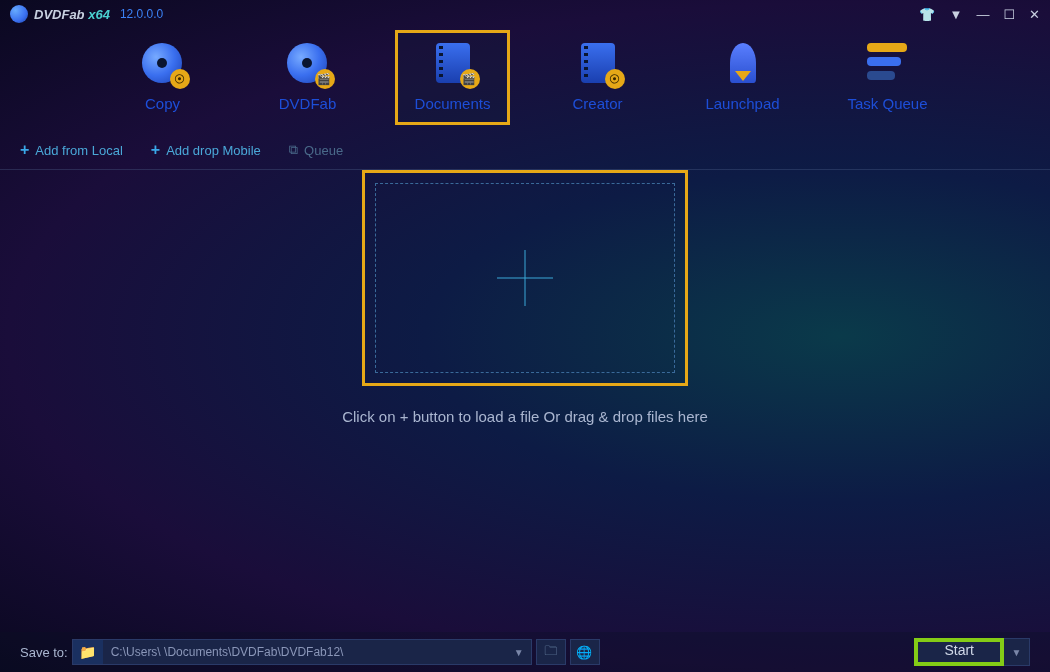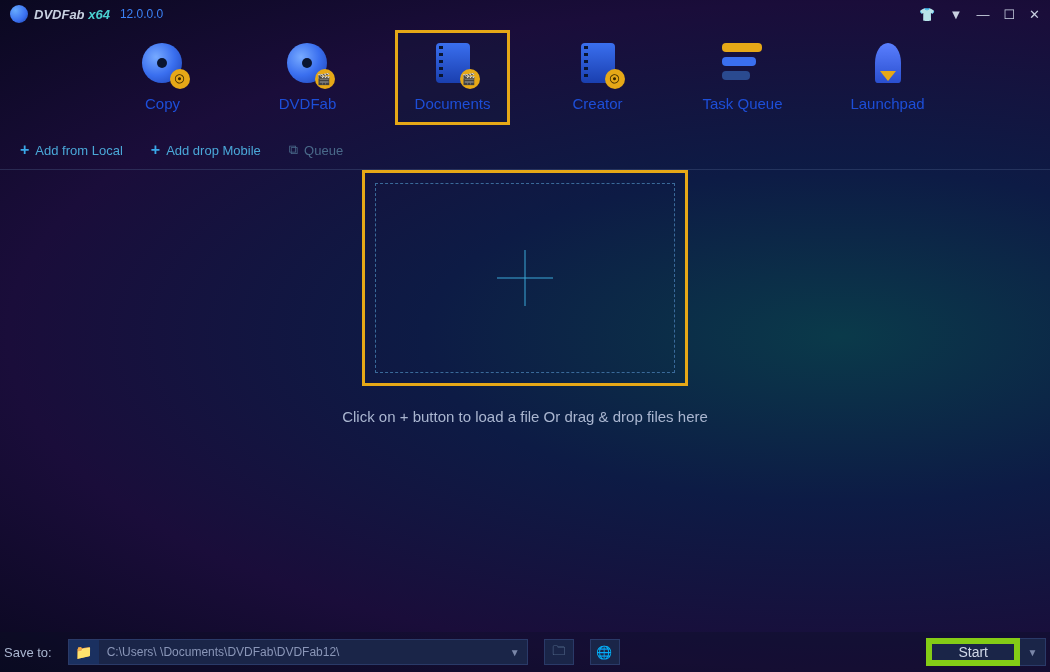--- a/index.html
+++ b/index.html
@@ -40,30 +40,30 @@
 
 .main { flex:1; display:flex; flex-direction:column; align-items:center; height: 460px; }
 .dropzone-wrap { border:3px solid #e6a817; padding:10px; }
 .dropzone { width:300px; height:190px; border:1px dashed #3a6a9a; display:flex; align-items:center; justify-content:center; }
 .dropzone .cross { position:relative; width:56px; height:56px; }
 .dropzone .cross::before, .dropzone .cross::after { content:''; position:absolute; background:#3aa8d8; }
 .dropzone .cross::before { left:50%; top:0; bottom:0; width:1px; transform:translateX(-50%); }
 .dropzone .cross::after { top:50%; left:0; right:0; height:1px; transform:translateY(-50%); }
 .hint { margin-top:22px; font-size:15px; color:#aab6d0; }
 
-.bottombar { position:absolute; bottom:0; left:0; right:0; height:40px; display:flex; align-items:center; padding:0 4px; gap:16px; background: rgba(10,15,35,0.3); }
+.bottombar { position:absolute; bottom:0; left:0; right:0; height:40px; display:flex; align-items:center; padding:0 20px; gap:4px; background: rgba(10,15,35,0.3); }
 .save-label { font-size:13px; color:#aab6d0; }
 .path-box { display:flex; align-items:center; background:#1a2548; border:1px solid #2a3a68; height:26px; flex:0 0 460px; }
 .folder-btn { width:30px; height:100%; background:#1a3060; display:flex; align-items:center; justify-content:center; color:#5ab8e8; font-size:14px; }
 .path-text { flex:1; padding:0 8px; font-size:12px; color:#8a96b8; white-space:nowrap; overflow:hidden; }
 .path-dd { width:24px; text-align:center; color:#7a86a8; font-size:10px; }
 .icon-btn { width:30px; height:26px; background:#1a2548; border:1px solid #2a3a68; display:flex; align-items:center; justify-content:center; color:#7a96b8; font-size:13px; cursor:pointer; }
 .spacer { flex:1; }
 .start-btn { display:flex; align-items:center; }
-.start-main { background:#1a2548; border:6px solid #84cc16; height:28px; padding:0 26px; font-size:14px; color:#d0d8e8; cursor:pointer; }
+.start-main { background:#1a2548; border:4px solid #84cc16; height:28px; padding:0 26px; font-size:14px; color:#d0d8e8; cursor:pointer; }
 .start-dd { background:#1a2548; border:1px solid #2a3a68; border-left:none; height:28px; width:26px; display:flex; align-items:center; justify-content:center; color:#7a86a8; font-size:10px; cursor:pointer; }
 </style>
 </head>
 <body>
 
 <div class="titlebar">
   <div class="titlebar-left">
     <div class="logo"></div>
     <span class="app-name"><span>DVDFab</span> <span class="x64">x64</span></span>
     <span class="version">12.0.0.0</span>
@@ -101,33 +101,33 @@
   </div>
   <div class="tool">
     <div class="tool-icon">
         <div class="film"></div>
         <div class="badge">⦿</div>
       </div>
     <div class="tool-label">Creator</div>
   </div>
   <div class="tool">
     <div class="tool-icon">
+        <div class="rocket"></div>
+      </div>
+    <div class="tool-label">Launchpad</div>
+  </div>
+  <div class="tool">
+    <div class="tool-icon">
         <div class="queue">
           <span></span>
           <span></span>
           <span></span>
         </div>
       </div>
     <div class="tool-label">Task Queue</div>
-  </div>
-  <div class="tool">
-    <div class="tool-icon">
-        <div class="rocket"></div>
-      </div>
-    <div class="tool-label">Launchpad</div>
   </div>
 </div>
 
 <div class="subbar">
   <div class="subbar-item">
     <span class="plus-sm">+</span>
     <span>Add from Local</span>
   </div>
   <div class="subbar-item">
     <span class="plus-sm">+</span>

